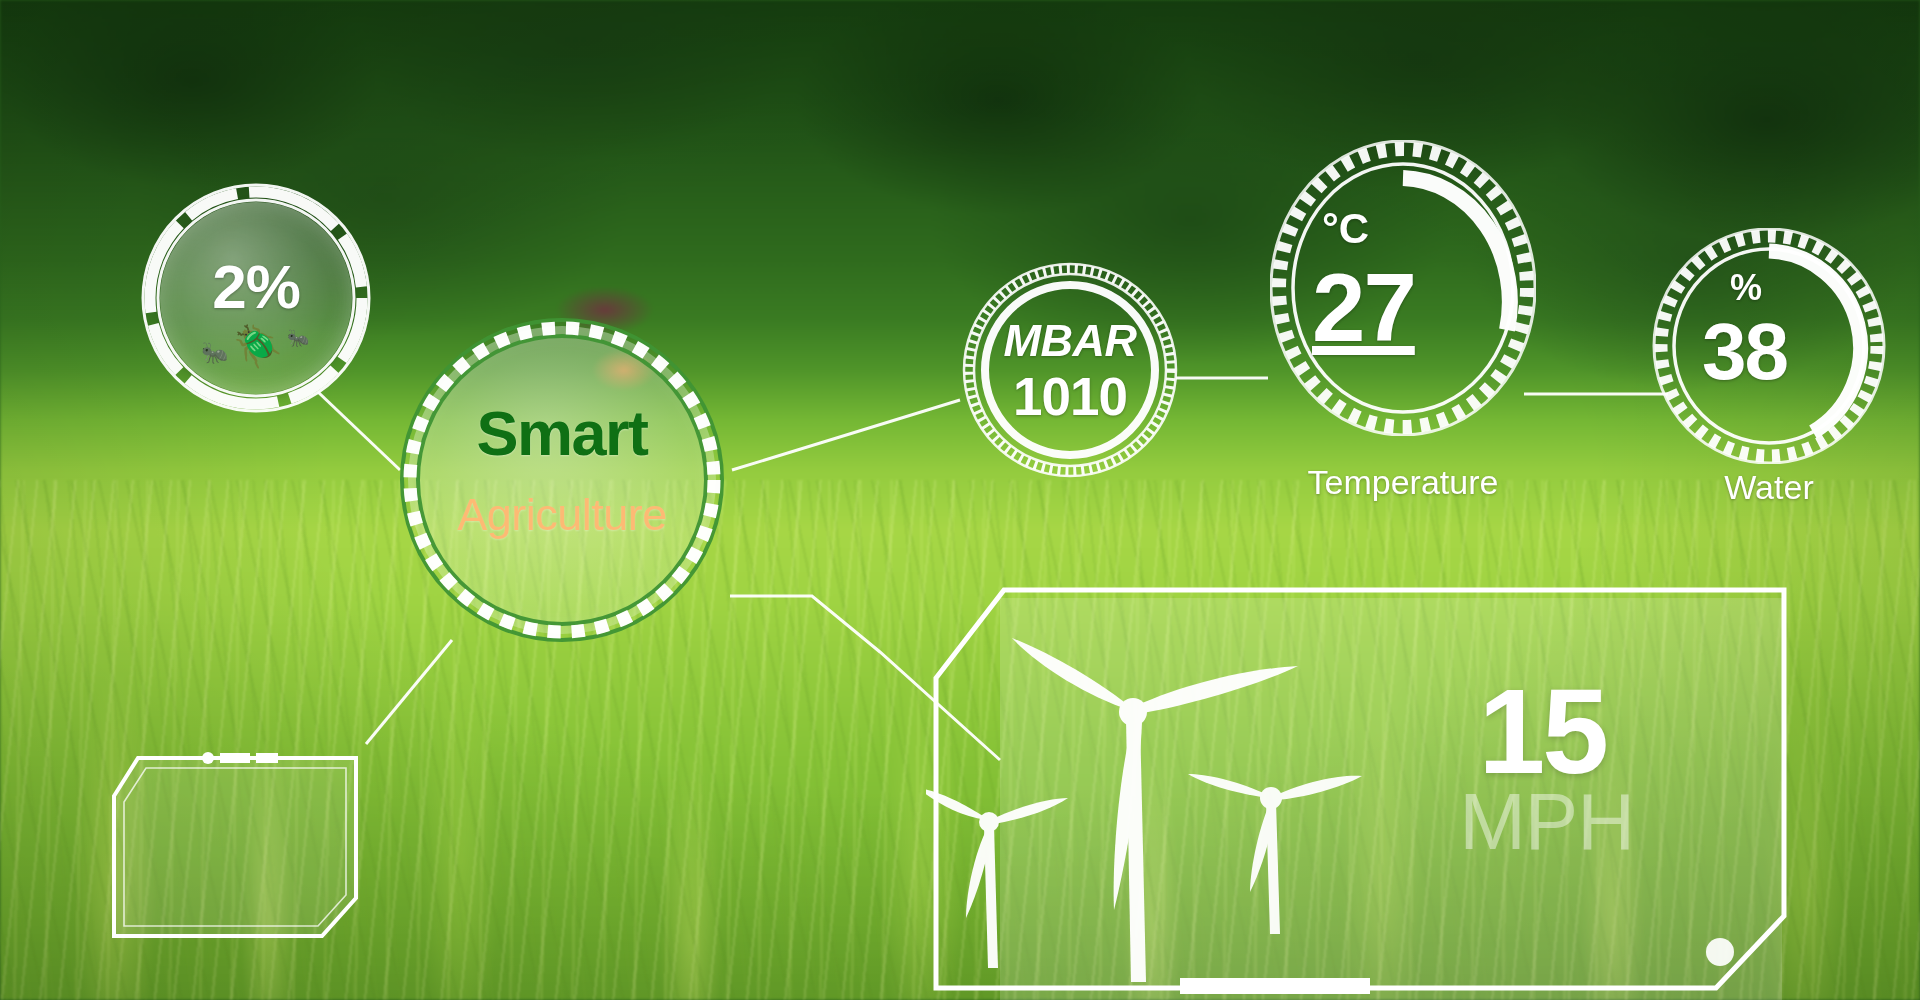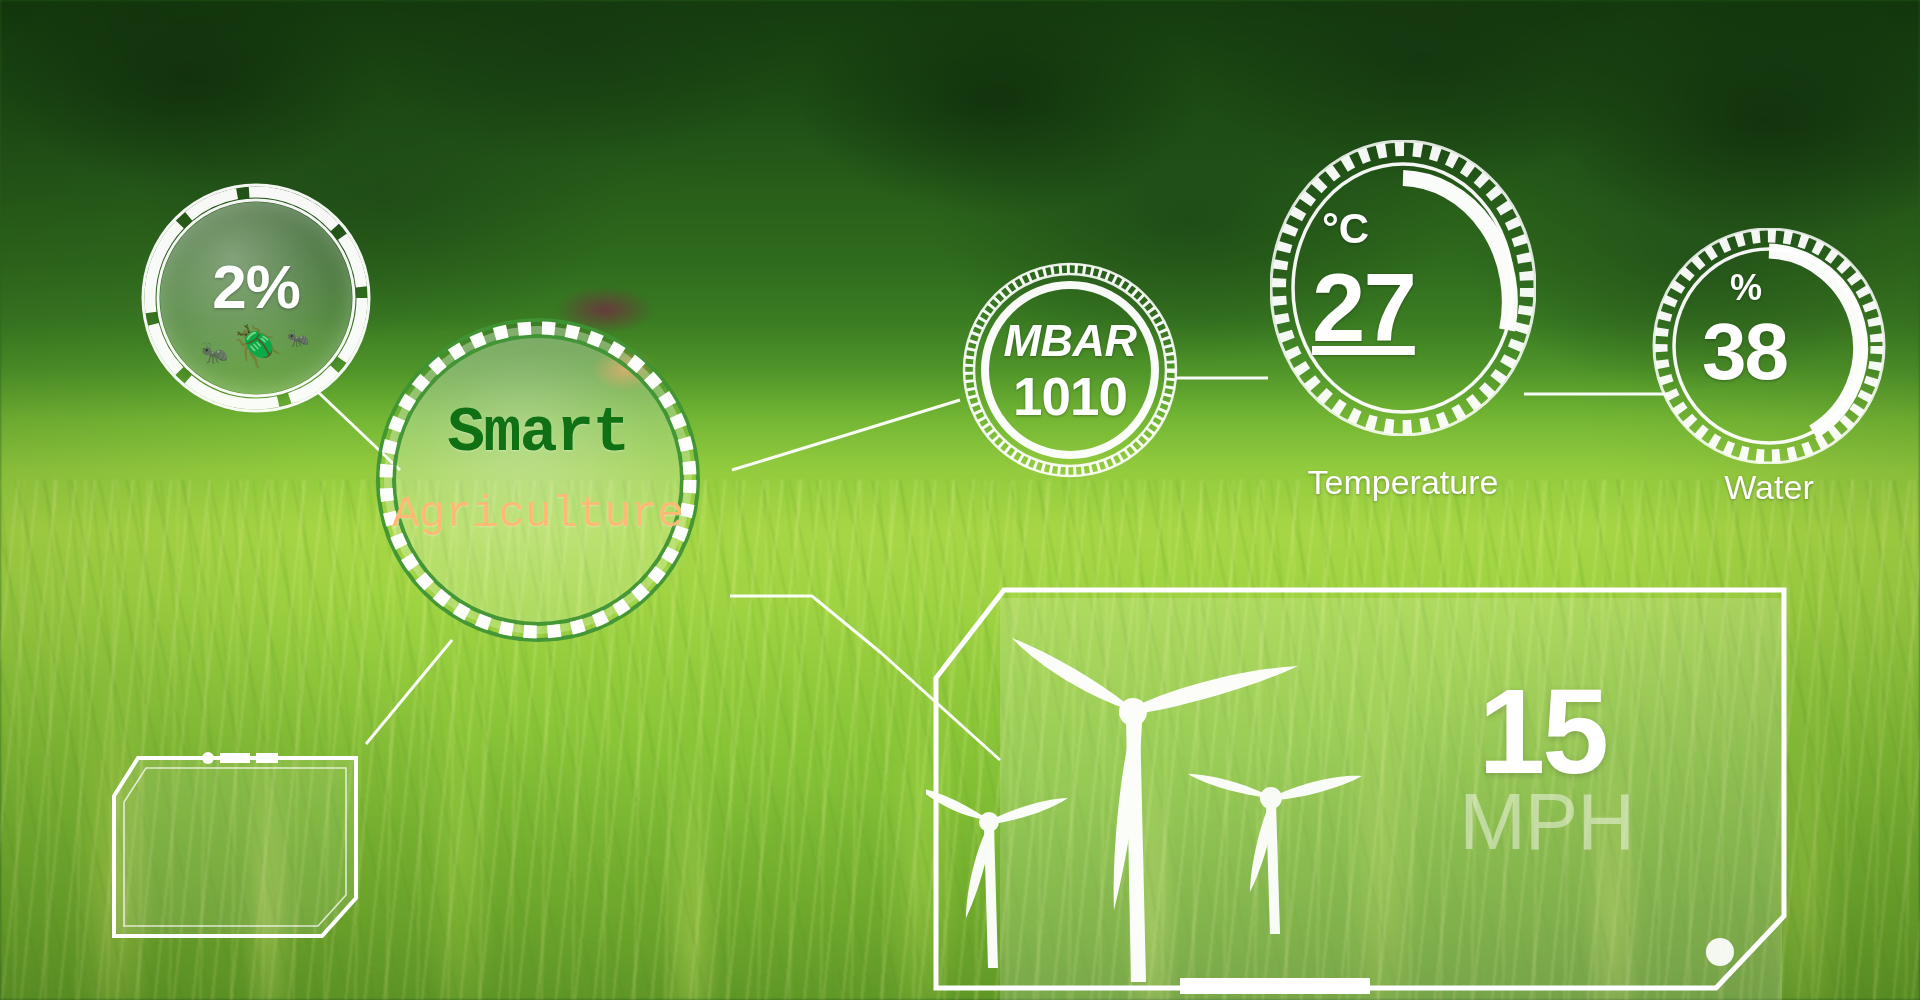--- a/index.html
+++ b/index.html
@@ -123,22 +123,22 @@
     line-height: 1;
     opacity: .92;
   }
   #pest-gauge .bug-s  { font-size: 22px; color:#fff; opacity:.78; }
   #pest-gauge .bug-l  { font-size: 40px; color:#fff; }
   #pest-gauge .bug-m  { font-size: 18px; color:#fff; opacity:.85; position:relative; top:-16px; }
 
   
   #smart-hub {
     position: absolute;
-    left: 364px; top: 306px;
-    width: 348px; height: 348px; font-family: Liberation Mono, monospace;
+    left: 388px; top: 306px;
+    width: 348px; height: 348px;
   }
   #smart-hub .disc {
     position: absolute;
     left: 20px; top: 20px; right: 20px; bottom: 20px;
     border-radius: 50%;
     background: radial-gradient(circle at 45% 35%, rgba(255,255,255,.40), rgba(240,255,220,.20) 70%, rgba(210,240,170,.18) 100%);
     box-shadow: inset 0 0 28px rgba(255,255,255,.22);
   }
   #smart-hub .hub-title {
     position: absolute;

